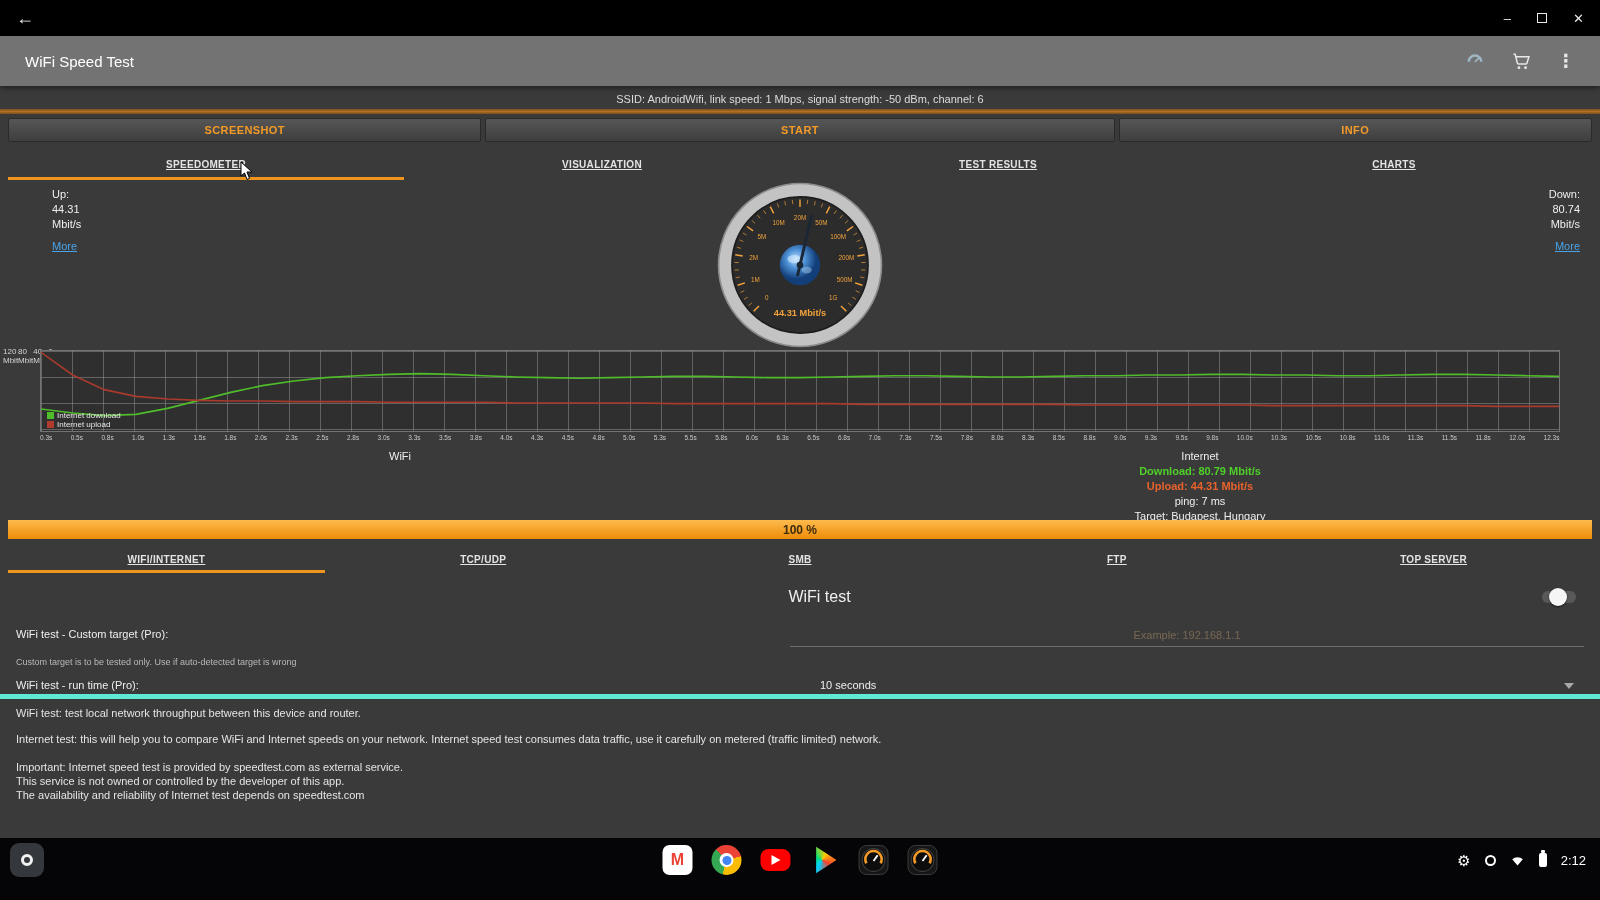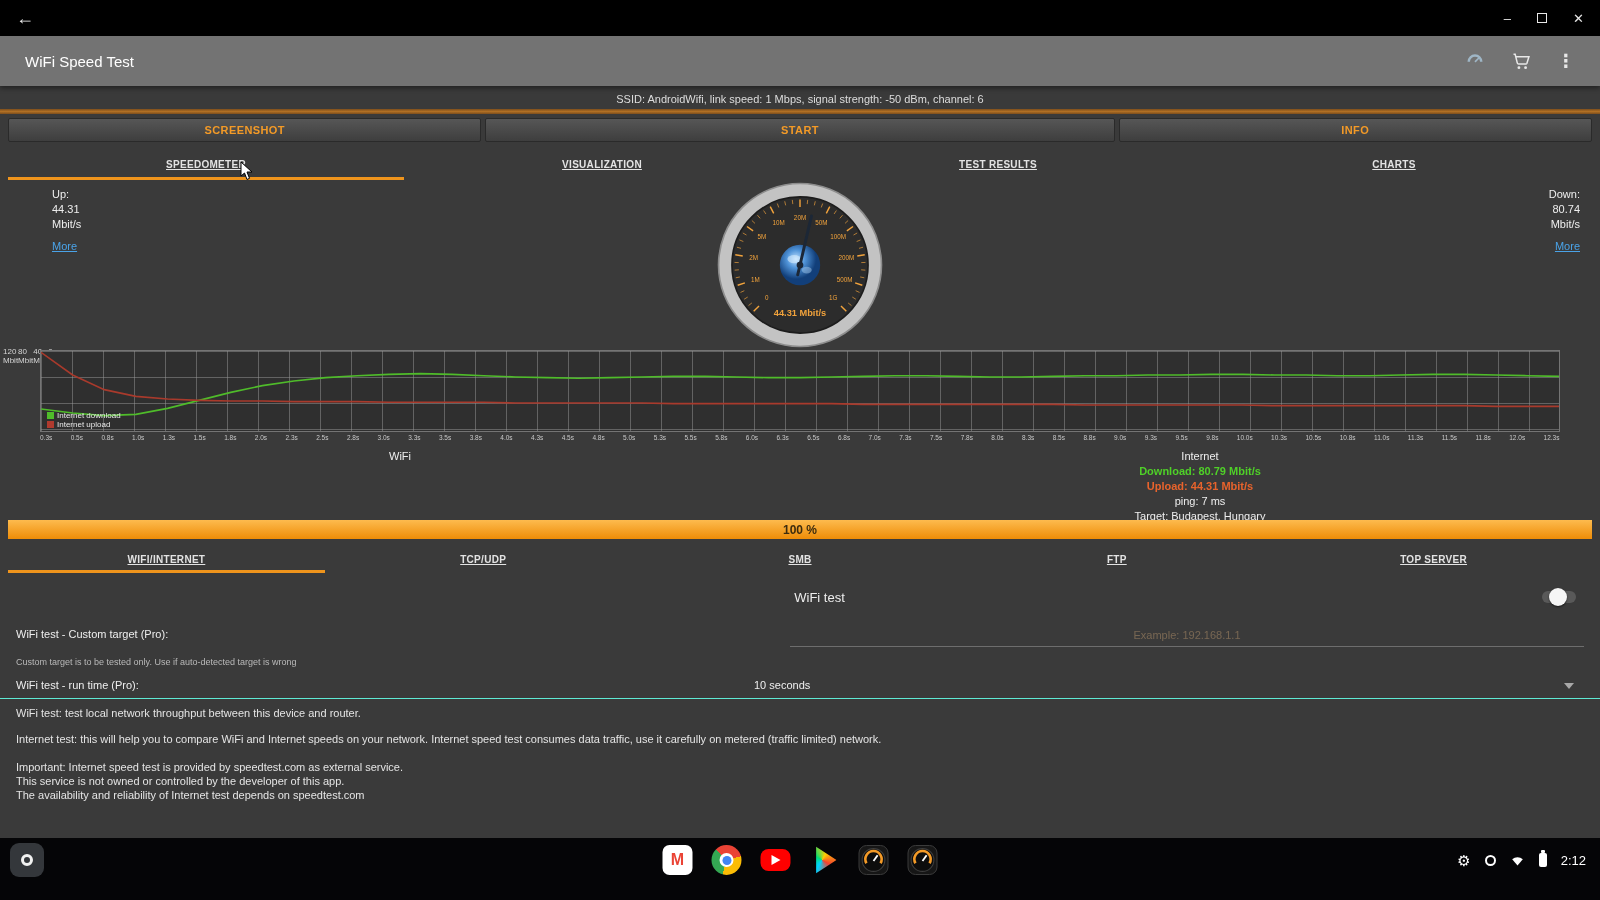--- a/index.html
+++ b/index.html
@@ -68,38 +68,38 @@
   .progress { position: absolute; top: 520px; left: 8px; right: 8px; height: 19px; border-radius: 0;
               background: linear-gradient(#fdbb4e, #ee8c07); display: flex; align-items: center; justify-content: center;
               color: #3d2c0e; font-weight: bold; font-size: 12px; }
 
   
   .tabs-bottom { position: absolute; top: 545px; left: 8px; right: 8px; height: 28px; display: flex; }
 
   
   .toggle-row { position: absolute; top: 581px; left: 0; right: 0; height: 32px; display: flex; }
   .toggle-half { flex: 1; position: relative; display: flex; align-items: center; justify-content: center;
-                 color: #eee; font-size: 13px; padding-left: 39px; }
+                 color: #eee; font-size: 16px; padding-left: 39px; }
   .switch { position: absolute; right: 24px; top: 50%; transform: translateY(-50%); width: 34px; height: 12px; border-radius: 6px; }
   .switch .thumb { position: absolute; top: -3px; width: 18px; height: 18px; border-radius: 50%; box-shadow: 0 1px 2px rgba(0,0,0,.6); }
   .switch.off { background: rgba(150,150,150,.35); }
   .switch.off .thumb { left: 7px; background: #f5f5f5; }
   .switch.on { background: rgba(243,154,39,.45); }
   .switch.on .thumb { right: -2px; background: #f39a27; }
 
   .target-row { position: absolute; top: 620px; left: 0; right: 0; height: 30px; }
   .field-label { position: absolute; left: 16px; top: 8px; font-size: 11px; color: #eee; }
   .target-input { position: absolute; left: 790px; right: 16px; top: 3px; height: 24px; background: transparent;
                   border: none; border-bottom: 1px solid #6d6d6d; outline: none; text-align: center;
                   font-size: 11px; color: #eee; font-family: inherit; }
   .target-input::placeholder { color: rgba(235,185,130,.35); }
   .note { position: absolute; top: 657px; left: 16px; font-size: 9px; color: #b9b9b9; }
 
-  .runtime-row { position: absolute; top: 674px; left: 0; right: 0; height: 25px; border-bottom: 1px solid #5eead4; }
-  .runtime-value { position: absolute; left: 754px; top: 5px; font-size: 11px; color: #eee; }
+  .runtime-row { position: absolute; top: 674px; left: 0; right: 0; height: 25px; border-bottom: 5px solid #5eead4; }
+  .runtime-value { position: absolute; left: 820px; top: 5px; font-size: 11px; color: #eee; }
   .caret { position: absolute; right: 26px; top: 9px; width: 0; height: 0;
            border-left: 5px solid transparent; border-right: 5px solid transparent; border-top: 6px solid #a8a8a8; }
 
   .desc { position: absolute; left: 16px; font-size: 11px; color: #e4e4e4; }
 
   
   .shelf { position: absolute; left: 0; right: 0; top: 838px; bottom: 0; background: #050507; }
   .launcher { position: absolute; left: 10px; top: 5px; width: 34px; height: 34px; background: #34373b;
               border-radius: 9px; display: flex; align-items: center; justify-content: center; }
   .launcher-circle { width: 12px; height: 12px; border: 3px solid #f1f1f1; border-radius: 50%; }

